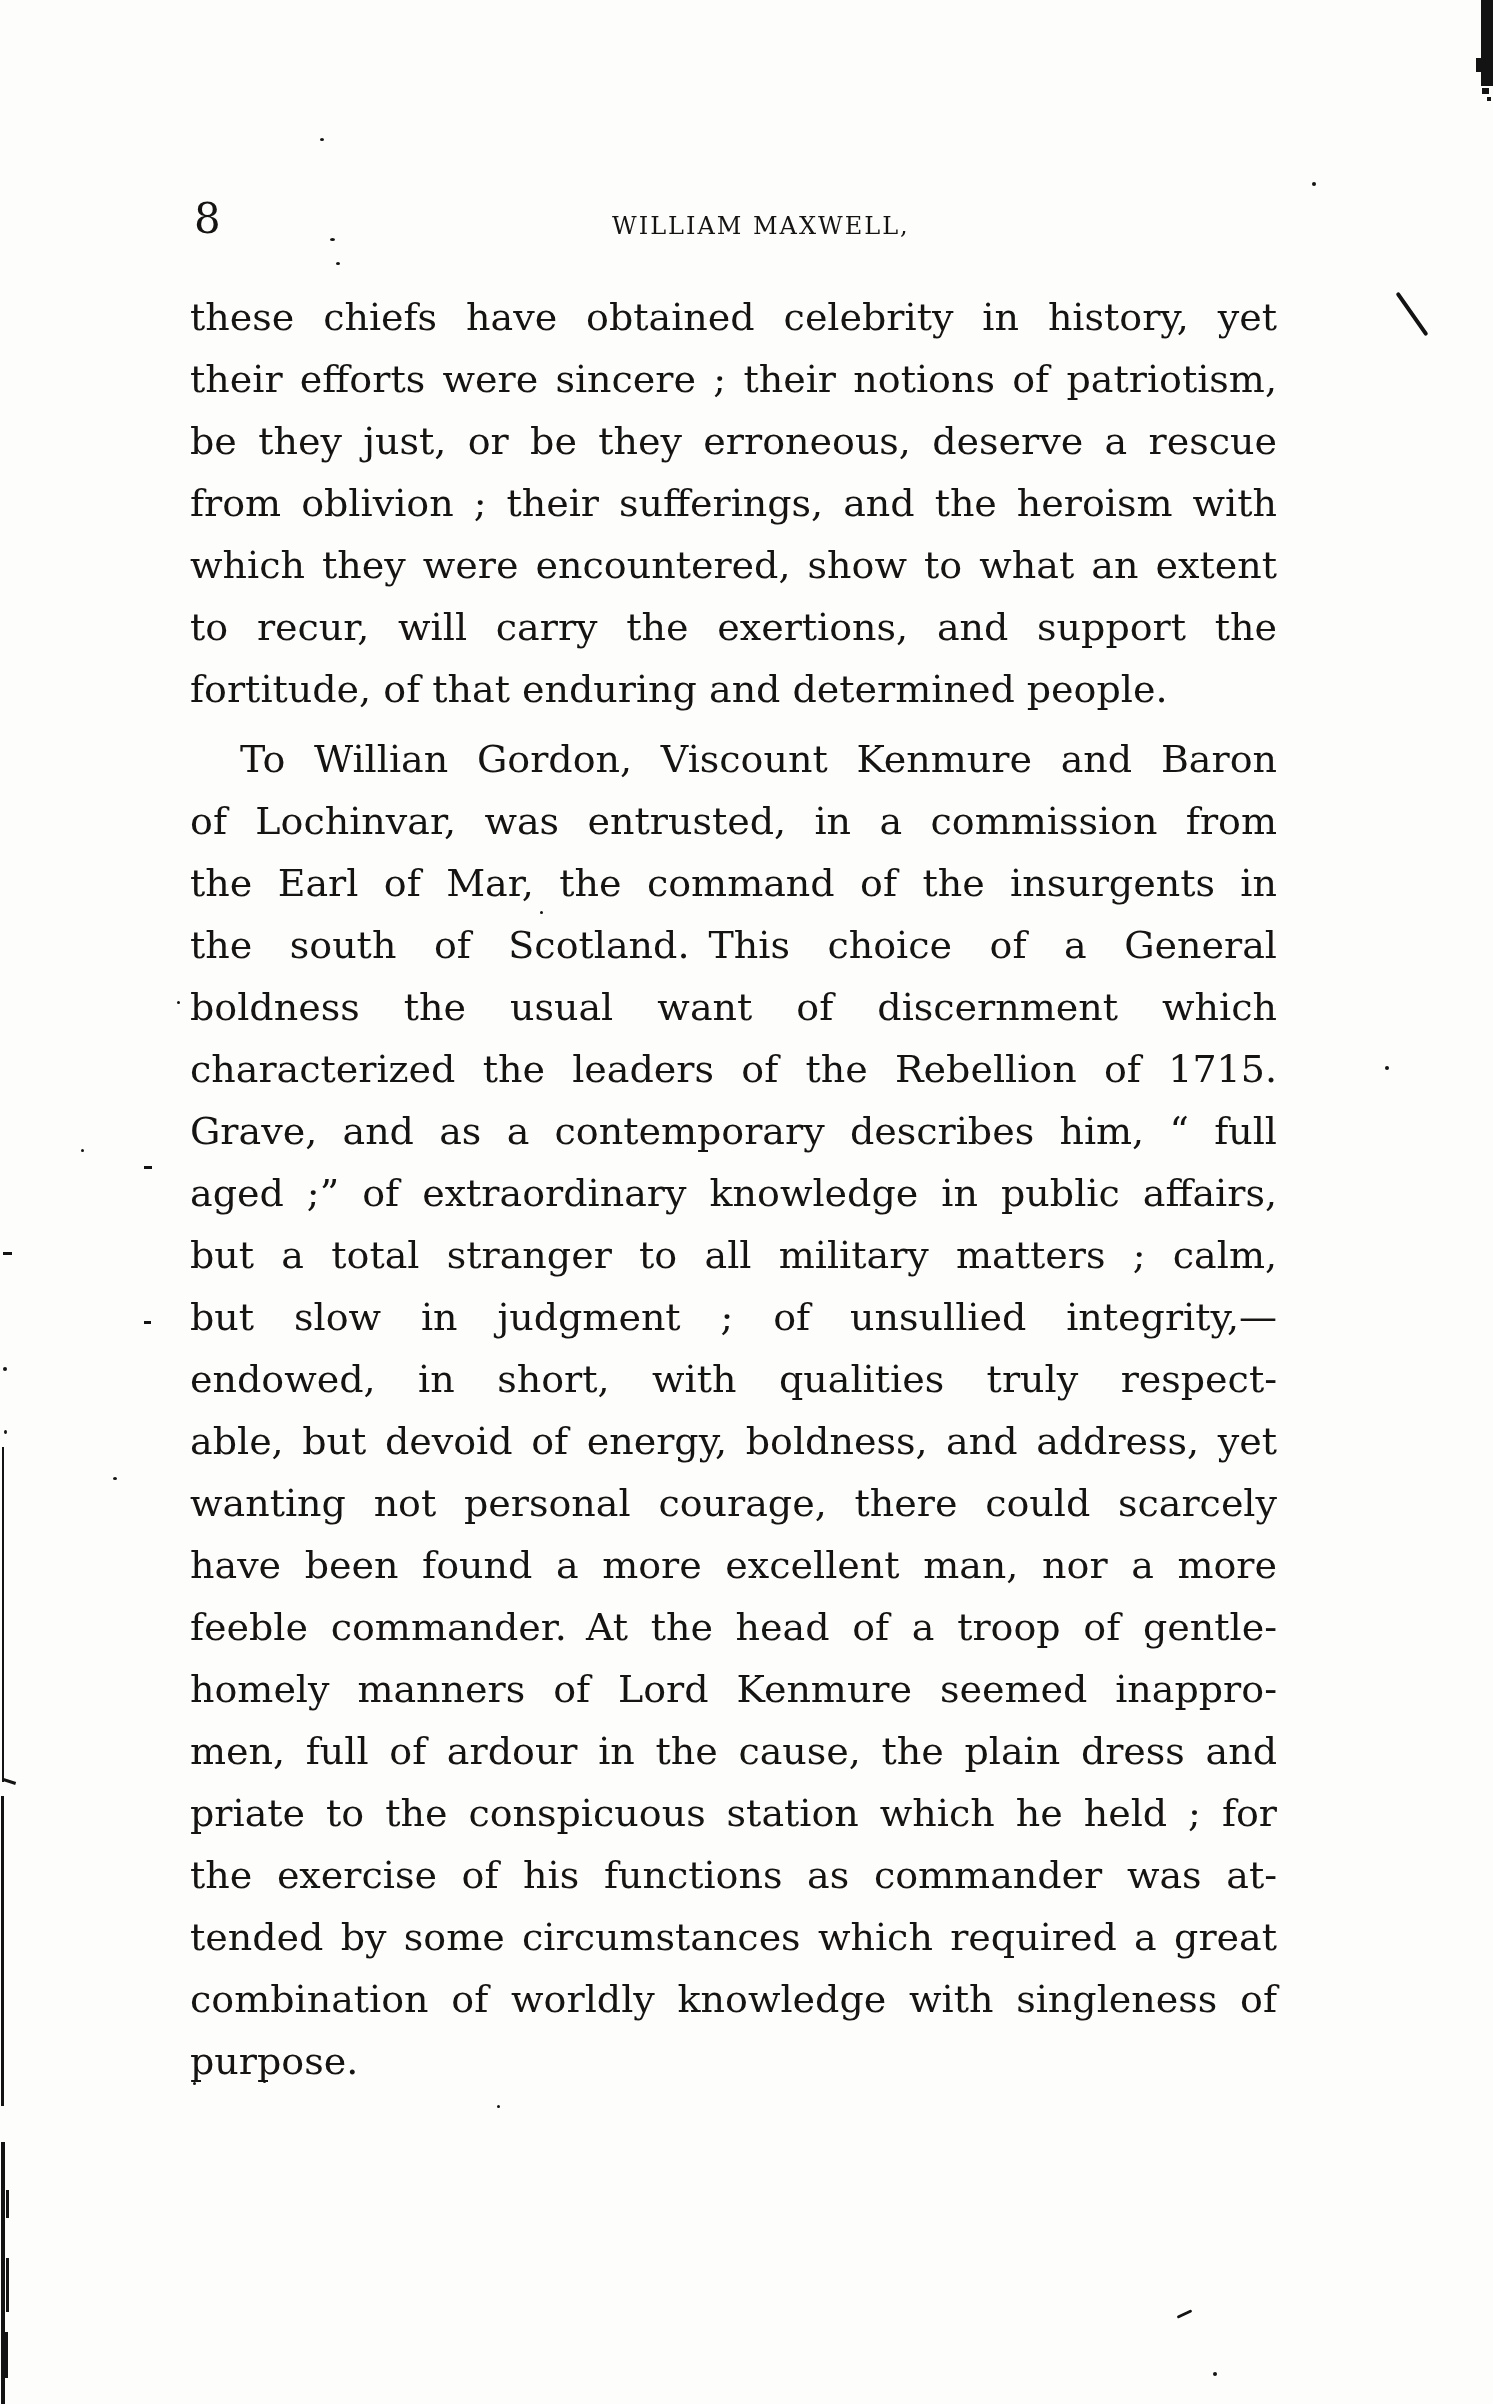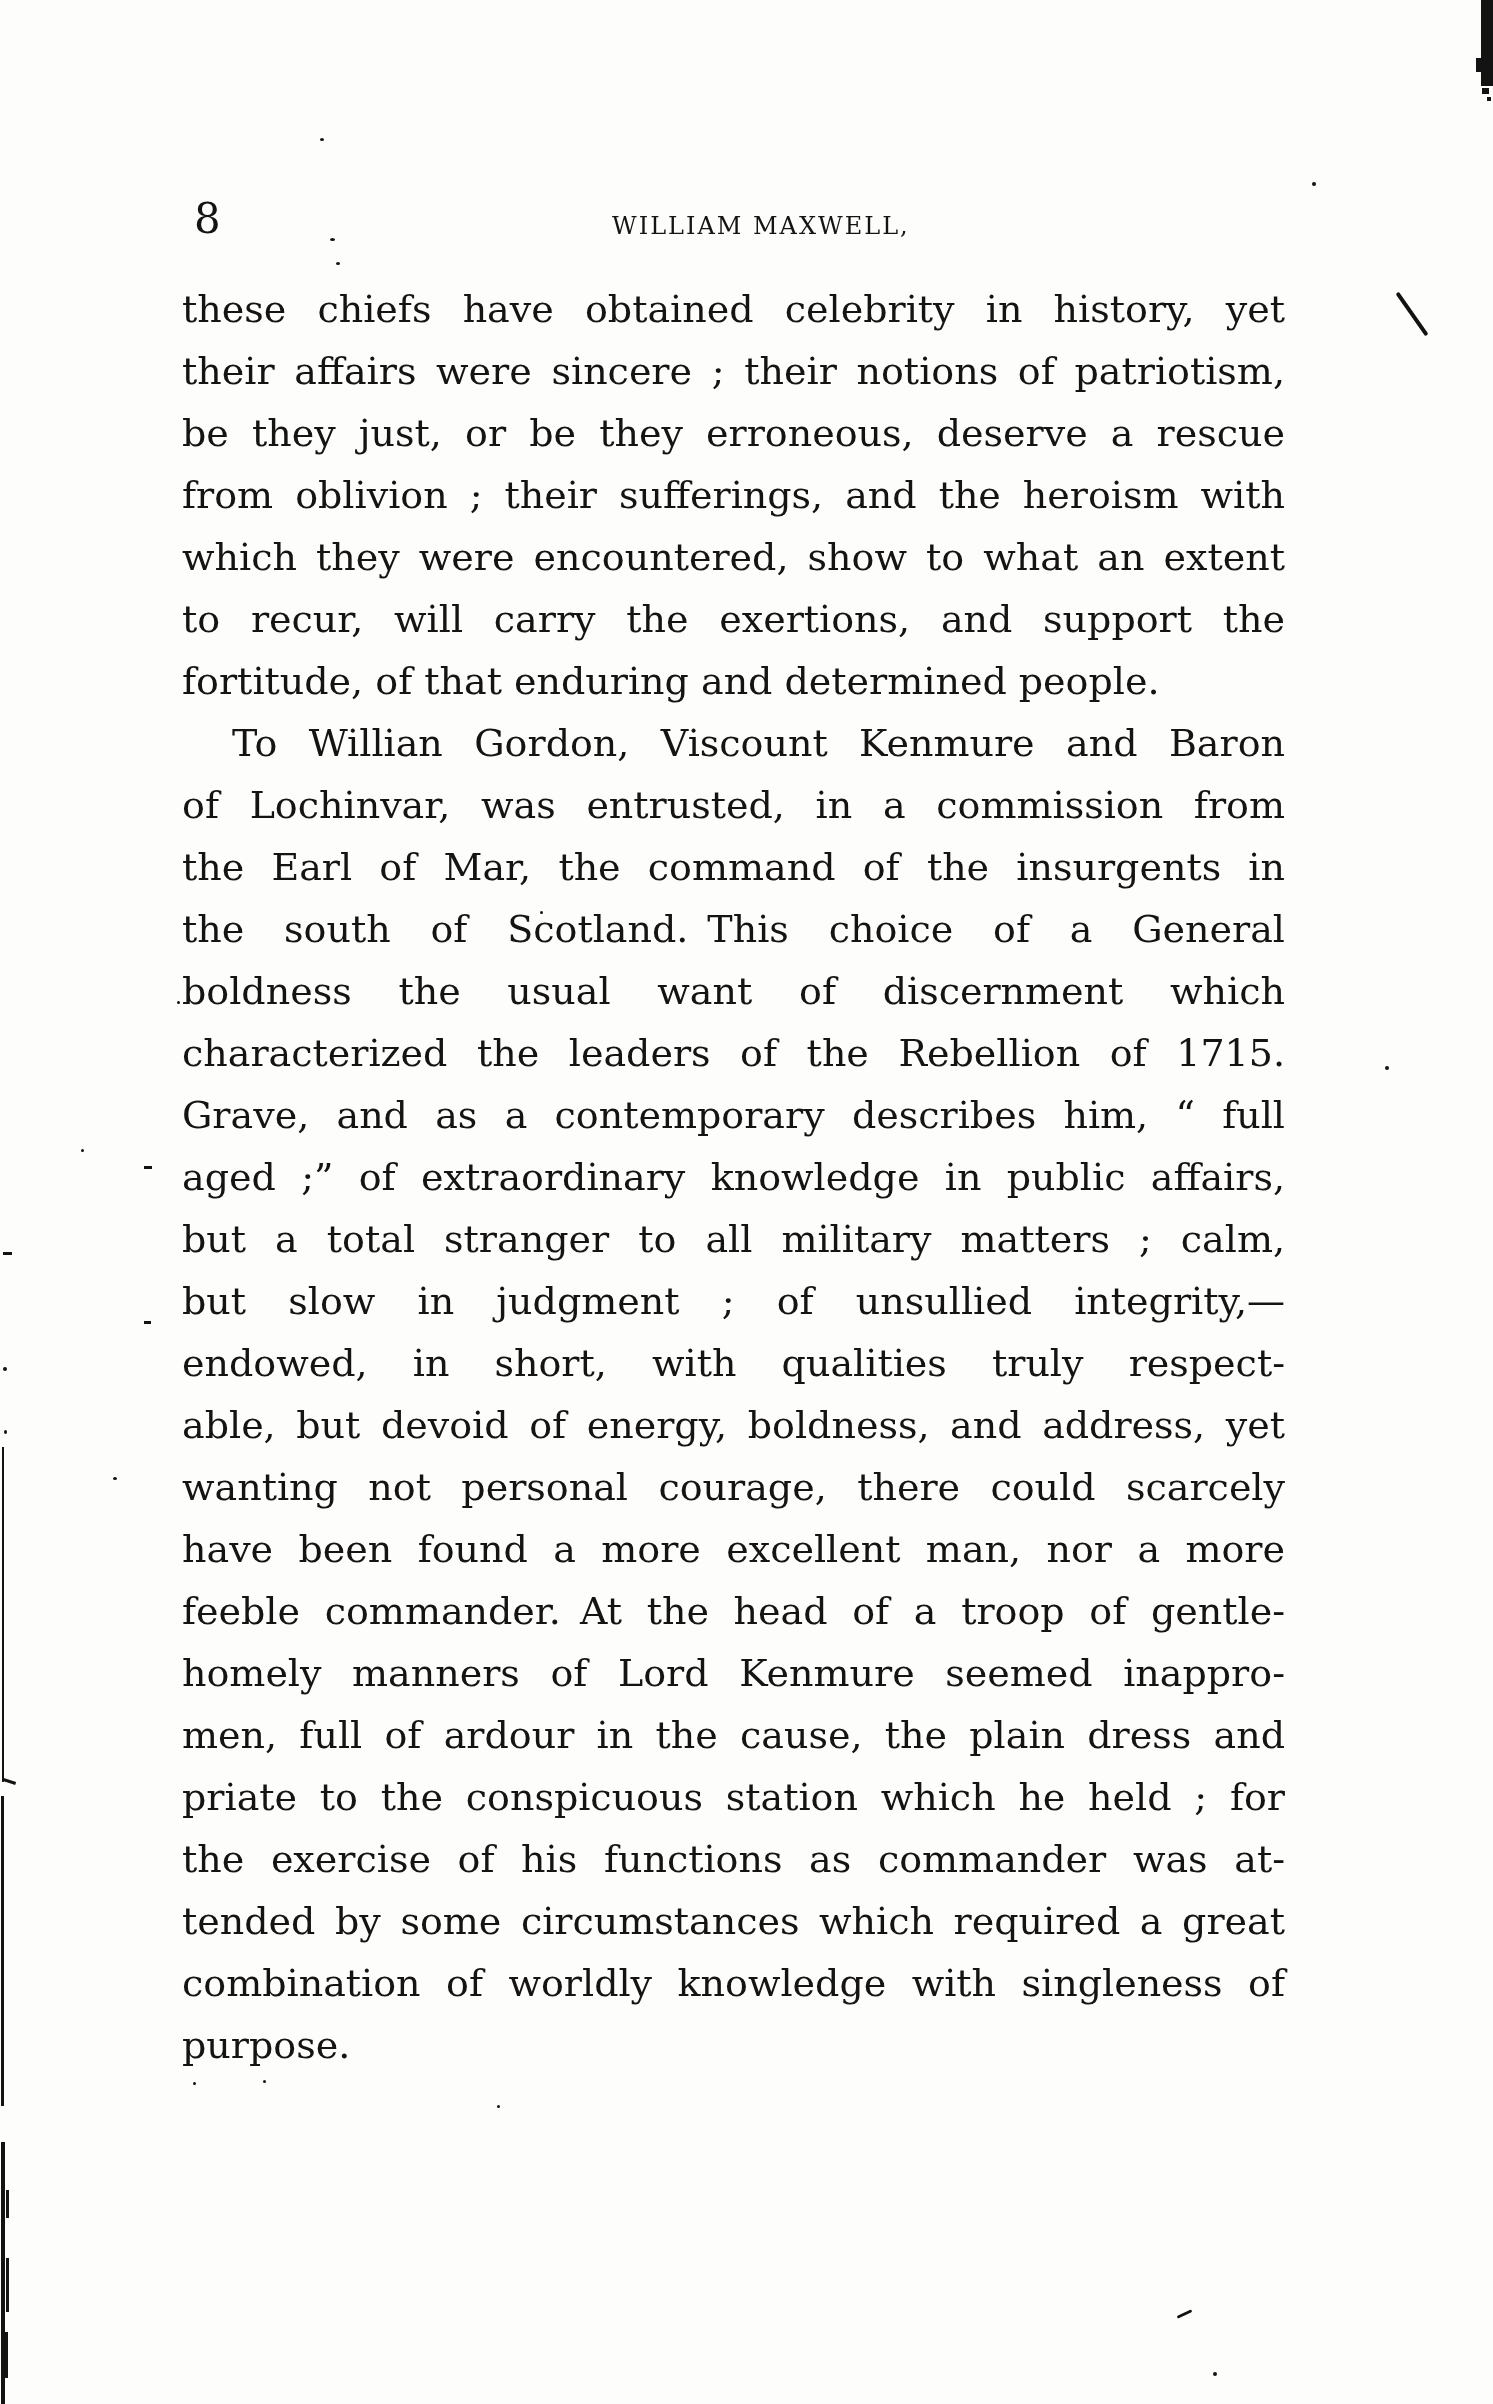--- a/index.html
+++ b/index.html
@@ -17,21 +17,21 @@
   }
   .runhead{
     position:absolute;left:612px;top:214px;
     font-size:24px;line-height:1;letter-spacing:2px;
     white-space:nowrap;
   }
   .bodytext{
     position:absolute;left:182px;top:278px;width:1103px;
     font-size:38px;line-height:62px;
   }
-  .para{margin:0;padding:0;}
+  .para{margin:8px;padding:0;}
   .line{
     height:62px;
     text-align:justify;
     text-align-last:justify;
     text-justify:inter-word;
     white-space:normal;
     overflow:visible;
   }
   .line.para-end{text-align-last:left;}
   .line.first-indent{text-indent:50px;}
@@ -56,21 +56,21 @@
 <body>
 
 <div class="page">
 
   <div class="pagenum">8</div>
   <div class="runhead">WILLIAM MAXWELL,</div>
 
   <div class="bodytext">
     <div class="para">
       <div class="line">these chiefs have obtained celebrity in history, yet</div>
-      <div class="line">their affairs were sincere ; their notions of patriotism,</div>
+      <div class="line">their efforts were sincere ; their notions of patriotism,</div>
       <div class="line">be they just, or be they erroneous, deserve a rescue</div>
       <div class="line">from oblivion ; their sufferings, and the heroism with</div>
       <div class="line">which they were encountered, show to what an extent</div>
       <div class="line">to recur, will carry the exertions, and support the</div>
       <div class="line para-end">fortitude, of that enduring and determined people.</div>
     </div>
     <div class="para">
       <div class="line first-indent">To Willian Gordon, Viscount Kenmure and Baron</div>
       <div class="line">of Lochinvar, was entrusted, in a commission from</div>
       <div class="line">the Earl of Mar, the command of the insurgents in</div>

